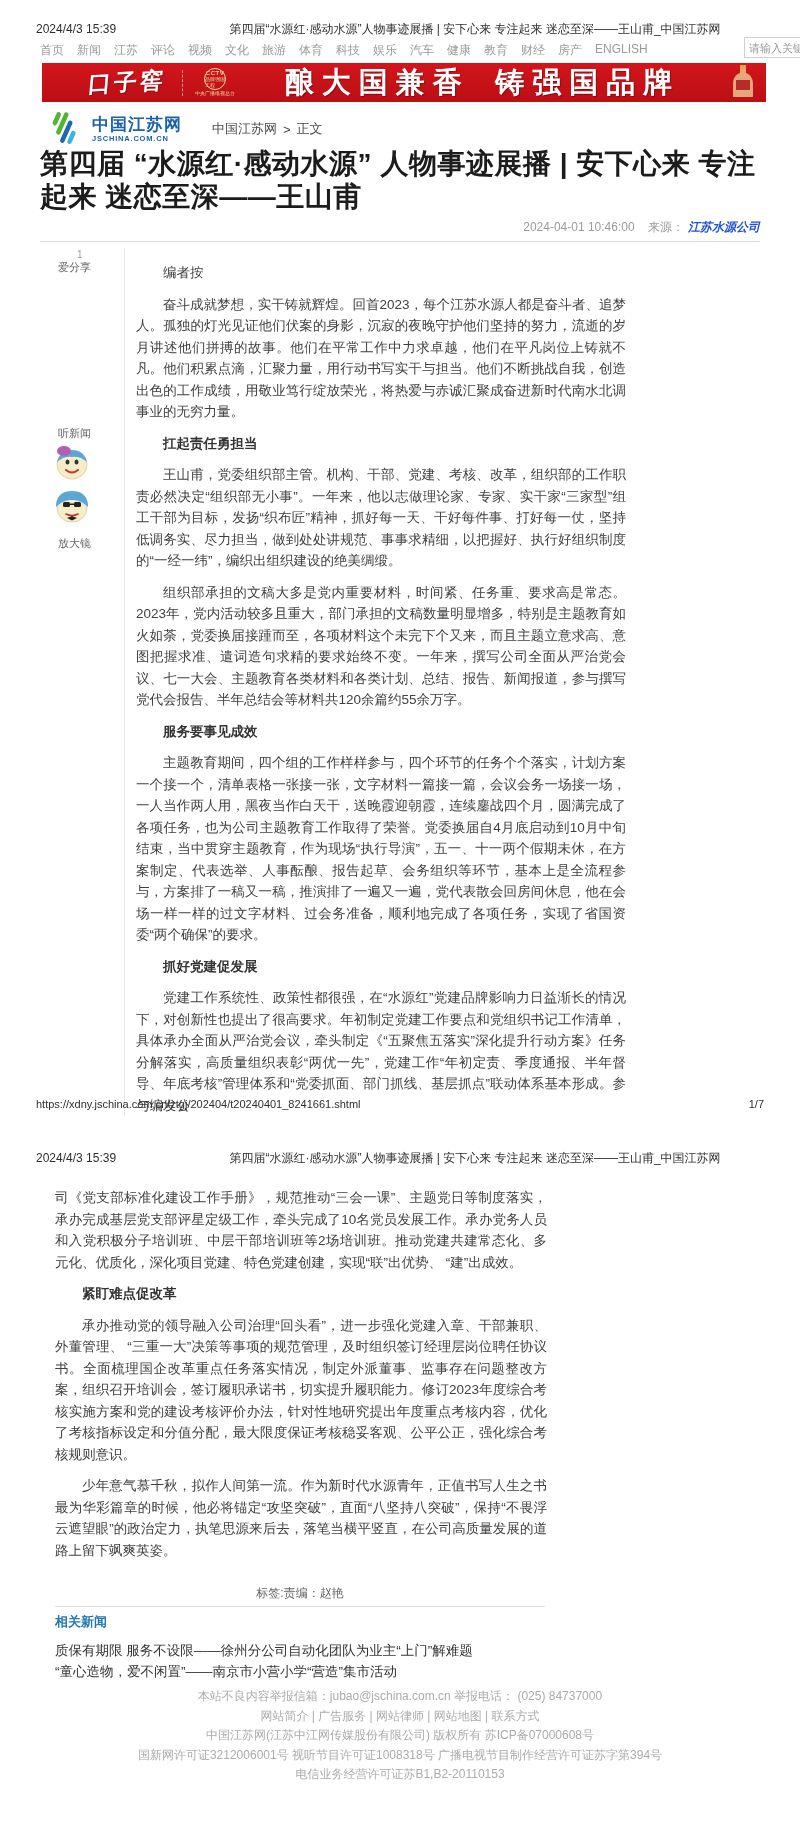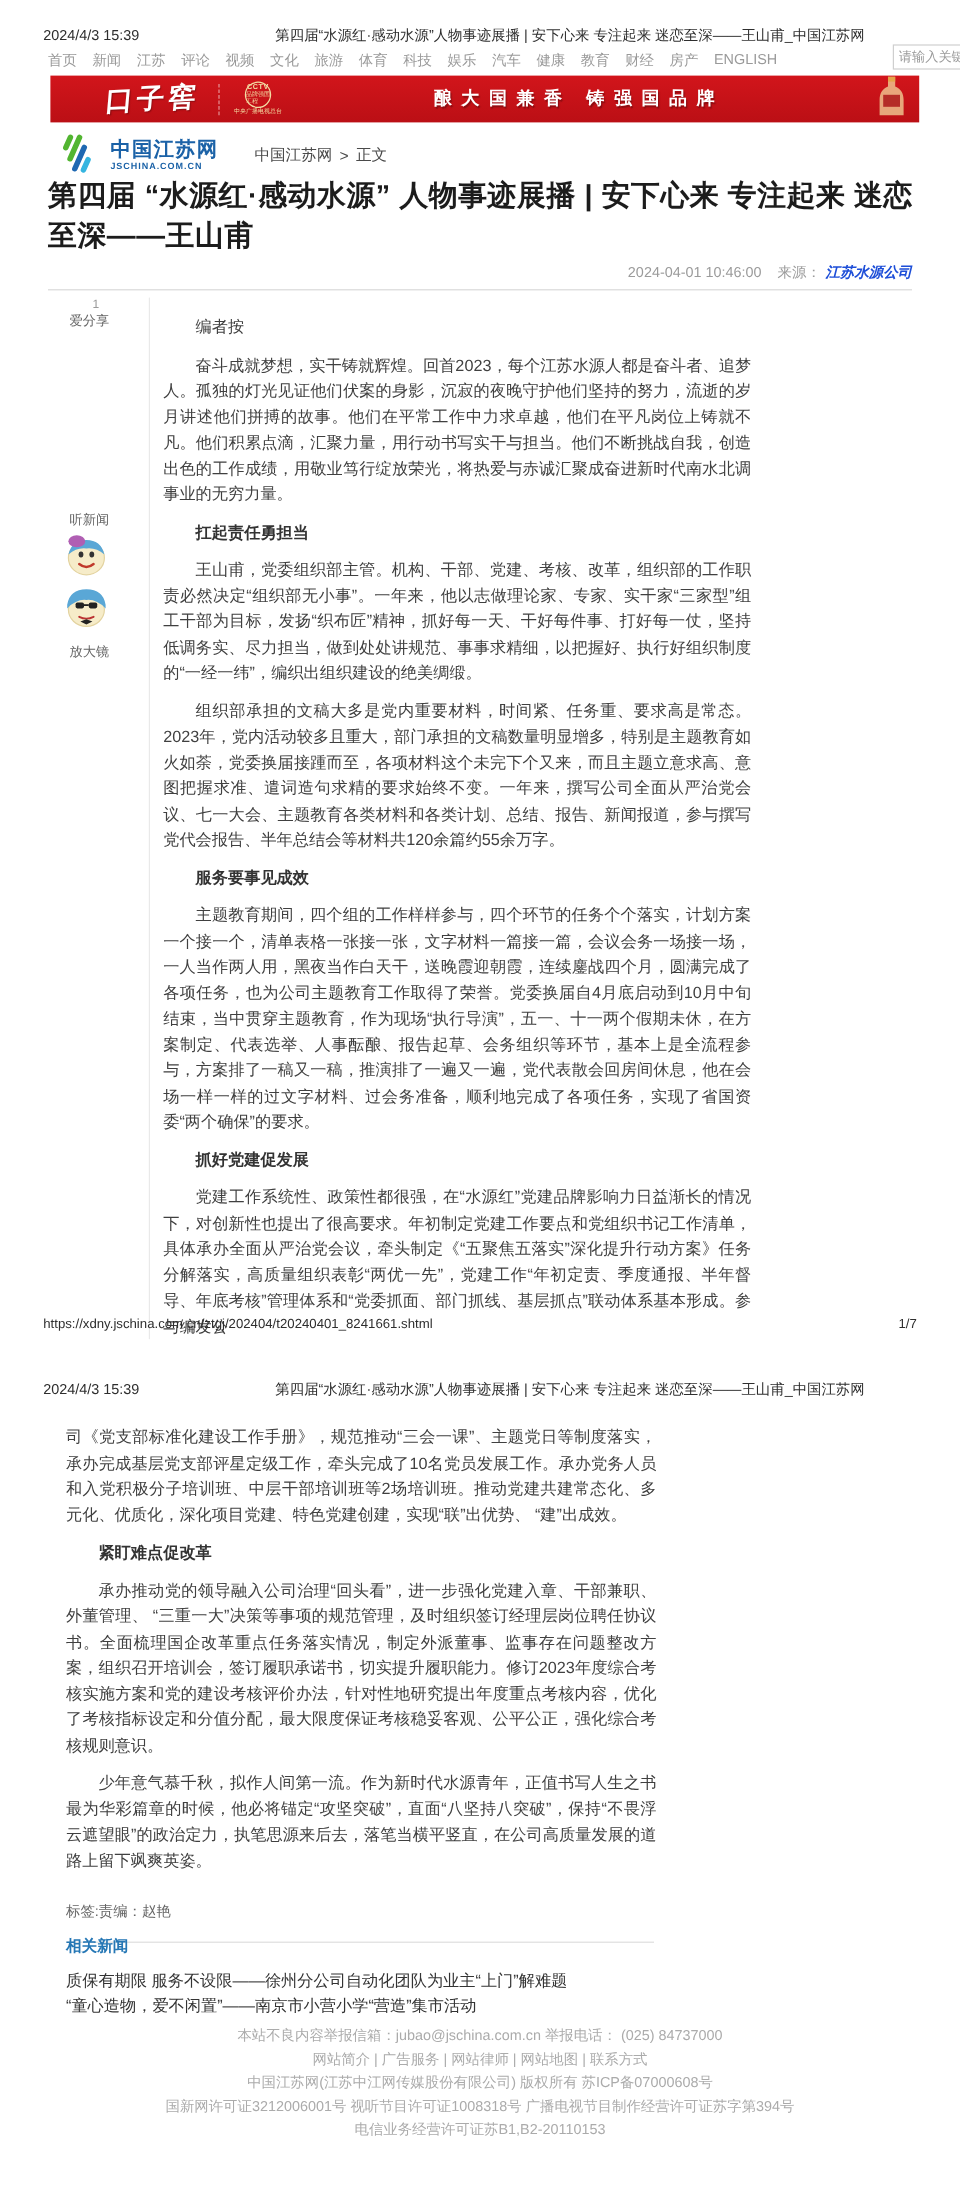--- a/index.html
+++ b/index.html
@@ -20,34 +20,34 @@
   .search-box::placeholder { color:#9a9a9a; }
 
   
   .banner { position:absolute; top:63px; left:42px; width:724px; height:39px; background:linear-gradient(180deg,#d2151b,#bb0f15); display:flex; align-items:center; padding:0 10px 0 46px; overflow:hidden; }
   .banner-brand { color:#fff; font-size:23px; font-weight:bold; font-family:"Liberation Serif","DejaVu Serif",serif; transform:rotate(-3deg) skewX(-8deg); letter-spacing:3px; text-shadow:1px 1px 1px rgba(0,0,0,.25); flex:0 0 auto; }
   .banner-divider { width:0; height:26px; border-left:1px dashed rgba(255,255,255,.55); margin:0 12px 0 16px; }
   .cctv-badge { display:flex; flex-direction:column; align-items:center; color:#f3dba2; line-height:1.15; flex:0 0 auto; }
   .cctv-circle { width:22px; height:22px; border:1px solid #f3dba2; border-radius:50%; display:flex; flex-direction:column; align-items:center; justify-content:center; font-size:5px; }
   .cctv-circle b { font-size:6px; letter-spacing:.5px; }
   .cctv-sub { font-size:5px; margin-top:1px; }
-  .banner-slogan { flex:1; text-align:center; color:#fff; font-weight:bold; font-size:15px; letter-spacing:8px; font-family:Liberation Sans, sans-serif; text-shadow:1px 1px 1px rgba(0,0,0,.3); white-space:nowrap; }
+  .banner-slogan { flex:1; text-align:center; color:#fff; font-weight:bold; font-size:29px; letter-spacing:8px; font-family:Liberation Mono, monospace; text-shadow:1px 1px 1px rgba(0,0,0,.3); white-space:nowrap; }
   .banner-bottle { flex:0 0 auto; opacity:.9; }
 
   
   .site-header { position:absolute; top:110px; left:44px; display:flex; align-items:center; }
   .logo { display:flex; align-items:center; cursor:pointer; }
   .logo-text { margin-left:6px; color:#1b62a7; }
   .logo-name { font-size:17px; font-weight:bold; letter-spacing:1px; line-height:18px; }
   .logo-domain { font-size:7.5px; font-weight:bold; letter-spacing:.8px; }
   .breadcrumb { margin-left:30px; font-size:13px; color:#4a4a4a; display:flex; gap:6px; align-items:center; }
   .breadcrumb a { color:#4a4a4a; text-decoration:none; }
 
   
-  .article-title { position:absolute; top:147px; left:40px; width:724px; font-size:24px; line-height:33px; font-weight:700; color:#1c1c1c; letter-spacing:.5px; }
+  .article-title { position:absolute; top:147px; left:40px; width:724px; font-size:28px; line-height:33px; font-weight:700; color:#1c1c1c; letter-spacing:.5px; }
   .article-meta { position:absolute; top:219px; left:40px; width:720px; text-align:right; font-size:12px; color:#9b9b9b; }
   .article-meta .src { color:#1d4ed8; font-weight:bold; margin-left:4px;font-style:italic; }
   .head-rule { position:absolute; top:241px; left:40px; width:720px; border-top:1px solid #d9d9d9; }
 
   
   .content-row { position:absolute; top:248px; left:40px; width:724px; }
   .side-item { position:absolute; font-size:11px; color:#666; cursor:pointer; }
   .share-count { left:37px; top:1px; font-size:10px; color:#9b9b9b; }
   .share-label { left:18px; top:12px; }
   .listen-label { left:18px; top:178px; }
@@ -55,21 +55,21 @@
   .mascot-b { left:12px; top:237px; }
   .magnifier-label { left:18px; top:288px; }
 
   .article-col { margin-left:84px; width:502px; border-left:1px solid #e9e9e9; padding:14px 0 0 11px; min-height:820px; }
   .para { font-size:13.5px; line-height:21.5px; color:#404040; text-indent:2em; margin-bottom:10px; text-align:justify; }
   .para.heading { font-weight:bold; color:#333; }
   .para.continue { text-indent:0; }
 
   
   .article-col2 { position:absolute; top:72px; left:55px; width:492px; }
-  .tags-row { position:absolute; top:470px; left:55px; width:490px; display:flex; justify-content:flex-start; font-size:12px; color:#666; padding-bottom:16px; border-bottom:1px solid #dedede; }
+  .tags-row { position:absolute; top:470px; left:55px; width:490px; display:flex; justify-content:center; font-size:12px; color:#666; padding-bottom:4px; border-bottom:1px solid #dedede; }
   .related { position:absolute; top:498px; left:55px; width:492px; }
   .related-title { color:#2577b5; font-size:13px; font-weight:bold; margin-bottom:9px; }
   .related-item { font-size:13.5px; color:#333; line-height:21px; cursor:pointer; }
   .site-footer { position:absolute; top:572px; left:0; width:800px; text-align:center; font-size:12px; color:#ababab; line-height:19.5px; }
   .site-footer .f-line { white-space:nowrap; }
 </style>
 </head>
 <body>
 
 <div class="page">

